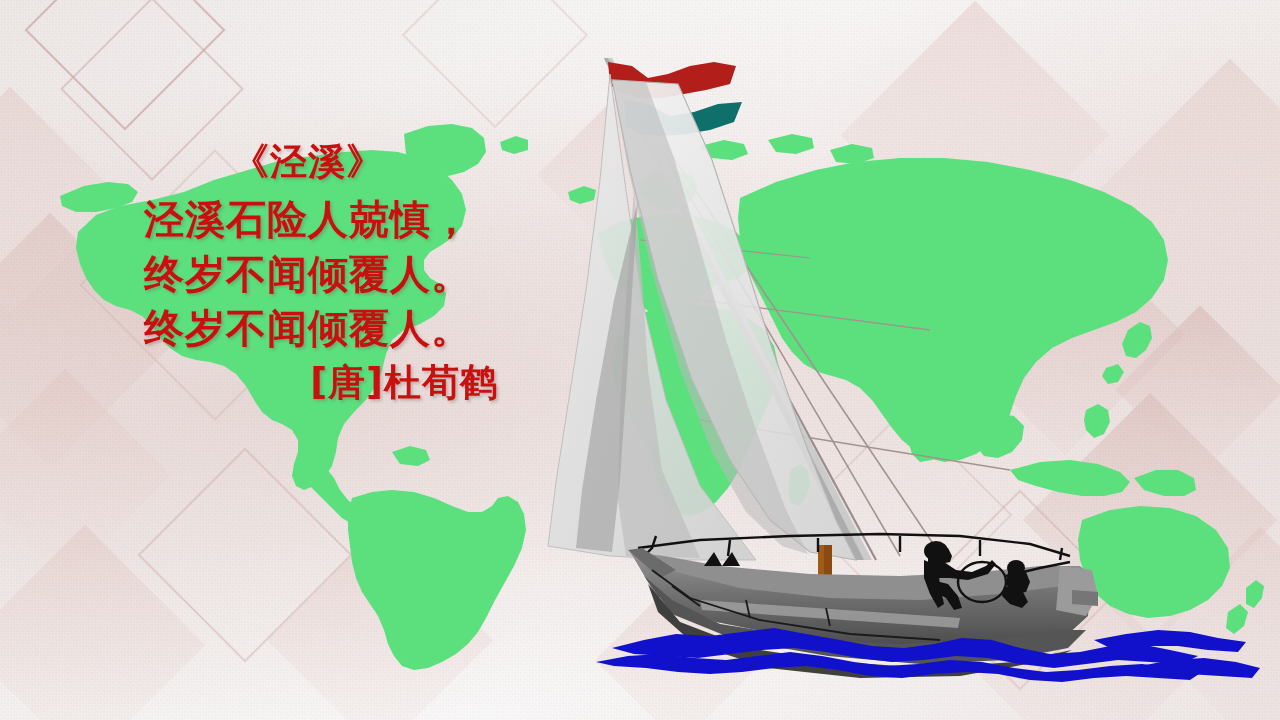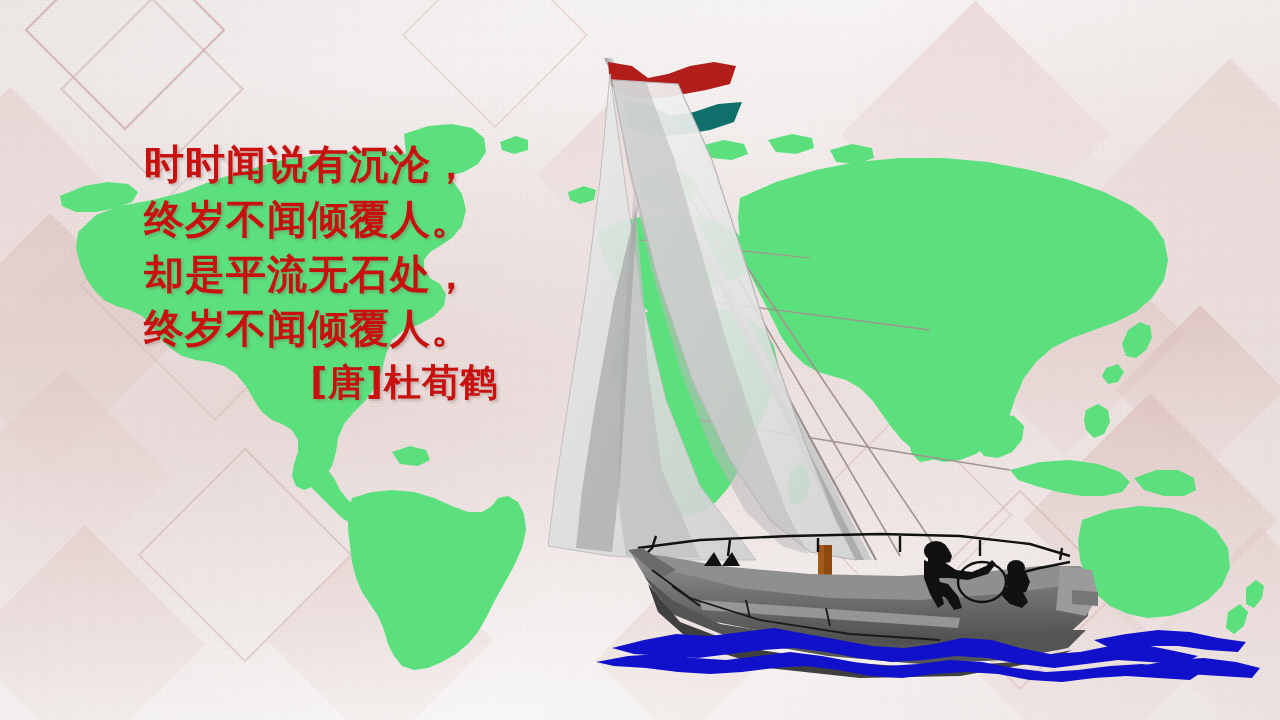--- a/index.html
+++ b/index.html
@@ -306,20 +306,20 @@
 
     <g fill="#1111CC">
       <path d="M612,648 L644,640 L676,634 L710,636 L742,632 L774,628 L806,634 L840,640 L872,646 L904,648 L934,644 L962,638 L992,640 L1020,648 L1050,654 L1080,652 L1110,646 L1140,644 L1170,650 L1198,656 L1182,664 L1150,662 L1118,660 L1086,664 L1054,668 L1020,664 L988,658 L956,656 L924,660 L892,662 L858,658 L826,652 L794,648 L762,650 L730,654 L698,658 L666,656 L634,654 Z"></path>
       <path d="M596,662 L628,656 L660,654 L694,658 L726,660 L758,656 L790,652 L822,656 L854,662 L886,666 L918,664 L950,660 L982,662 L1014,668 L1046,672 L1078,670 L1110,666 L1142,664 L1174,668 L1202,672 L1190,680 L1158,678 L1126,676 L1094,678 L1062,682 L1030,680 L998,674 L966,672 L934,674 L902,678 L870,676 L838,670 L806,666 L774,668 L742,672 L710,674 L678,672 L646,668 L614,666 Z"></path>
       <path d="M1094,640 L1126,634 L1158,630 L1190,632 L1218,638 L1246,642 L1238,652 L1208,650 L1178,646 L1146,646 L1114,650 Z"></path>
       <path d="M1140,666 L1172,660 L1204,658 L1236,662 L1260,668 L1252,678 L1220,676 L1188,674 L1156,676 Z"></path>
     </g>
   </svg>
 
   <div class="poem">
-    <div class="poem-line poem-body">时时闻说有沉沦，</div>
+    <div class="poem-line poem-title">《泾溪》</div>
+    <div class="poem-line poem-body">泾溪石险人兢慎，</div>
     <div class="poem-line poem-body">终岁不闻倾覆人。</div>
-    <div class="poem-line poem-body">却是平流无石处，</div>
     <div class="poem-line poem-body">终岁不闻倾覆人。</div>
     <div class="poem-line poem-author">[唐]杜荀鹤</div>
   </div>
 
 </div>
 
 </body></html>

